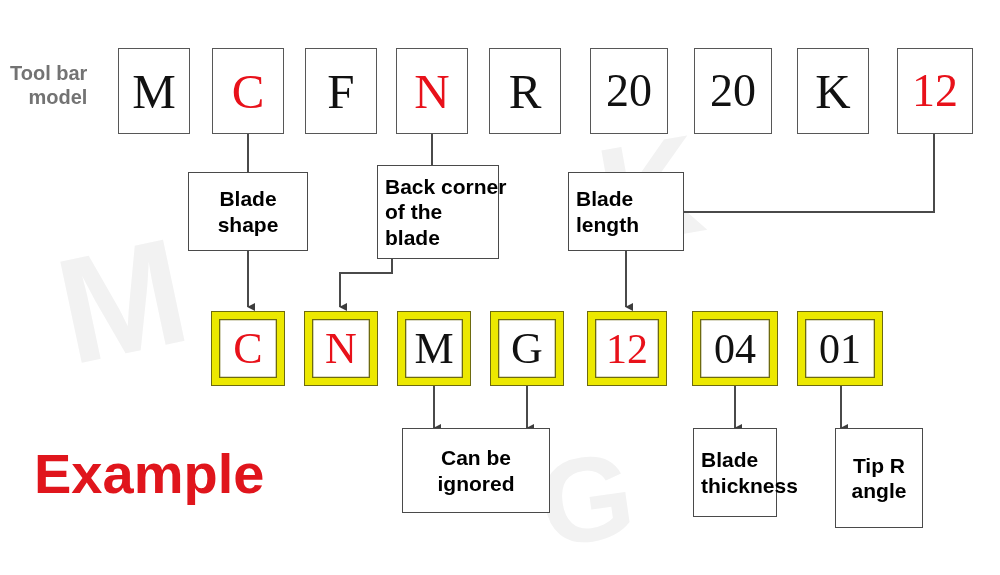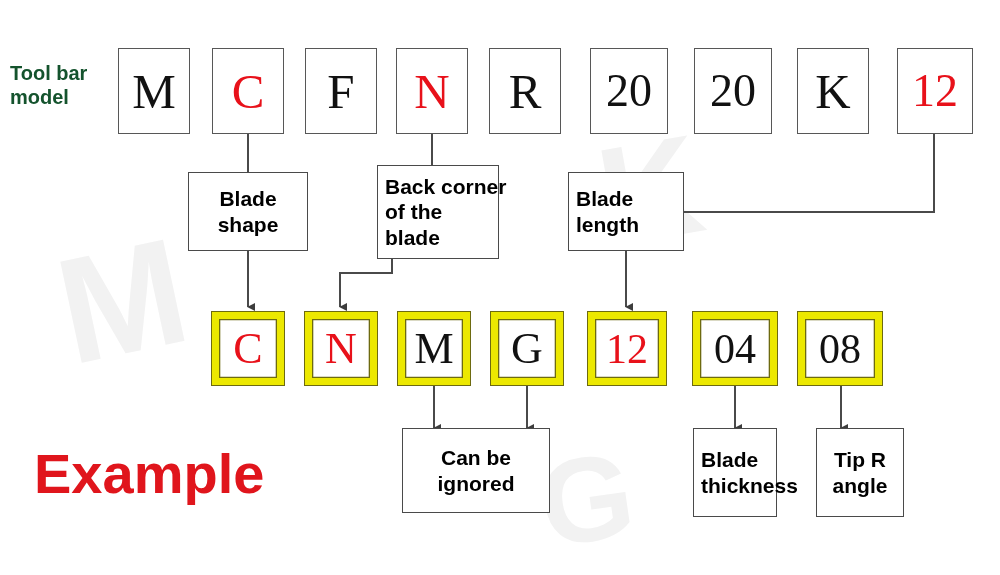--- a/index.html
+++ b/index.html
@@ -15,23 +15,24 @@
   .wm {
     position: absolute; color: #f2f2f2; font-weight: 700;
     font-family: "Liberation Sans", sans-serif;
     user-select: none; pointer-events: none;
   }
 
   svg.wires { position: absolute; left: 0; top: 0; width: 1000px; height: 575px; pointer-events: none; }
 
   
   .rowlabel {
-    position: absolute; font-weight: 700; color: #14532d;
+    position: absolute; font-weight: 700; color: #737373;
     font-family: "Liberation Sans", sans-serif;
     line-height: 1.18;
+    text-align: right;
   }
 
   
   .cell {
     position: absolute; background: #fff;
     border: 1.5px solid #575757;
     display: flex; align-items: center; justify-content: center;
     font-family: "Liberation Serif", serif;
     color: #111; line-height: 1;
   }
@@ -137,32 +138,32 @@
 length</span>
   </div>
 
 
   <div class="ycell red" style="left:212px; top:312px; width:72px; height:73px; font-size:44px;">C</div>
   <div class="ycell red" style="left:305px; top:312px; width:72px; height:73px; font-size:44px;">N</div>
   <div class="ycell" style="left:398px; top:312px; width:72px; height:73px; font-size:44px;">M</div>
   <div class="ycell" style="left:491px; top:312px; width:72px; height:73px; font-size:44px;">G</div>
   <div class="ycell red" style="left:588px; top:312px; width:78px; height:73px; font-size:42px;">12</div>
   <div class="ycell" style="left:693px; top:312px; width:84px; height:73px; font-size:42px;">04</div>
-  <div class="ycell" style="left:798px; top:312px; width:84px; height:73px; font-size:42px;">08</div>
+  <div class="ycell" style="left:798px; top:312px; width:84px; height:73px; font-size:42px;">01</div>
 
   <div class="note ctr" style="left:402px; top:428px; width:148px; height:85px; font-size:21px;">
     <span style="white-space:pre;">Can be
 ignored</span>
   </div>
 
   <div class="note lft" style="left:693px; top:428px; width:84px; height:89px; font-size:21px;">
     <span style="white-space:pre;">Blade
 thickness</span>
   </div>
 
-  <div class="note ctr" style="left:816px; top:428px; width:88px; height:89px; font-size:21px;">
+  <div class="note ctr" style="left:835px; top:428px; width:88px; height:100px; font-size:21px;">
     <span style="white-space:pre;">Tip R
 angle</span>
   </div>
 
   <div class="example" style="left:34px; top:441px; font-size:56px;">Example</div>
 
 </div>
 
 </body></html>

